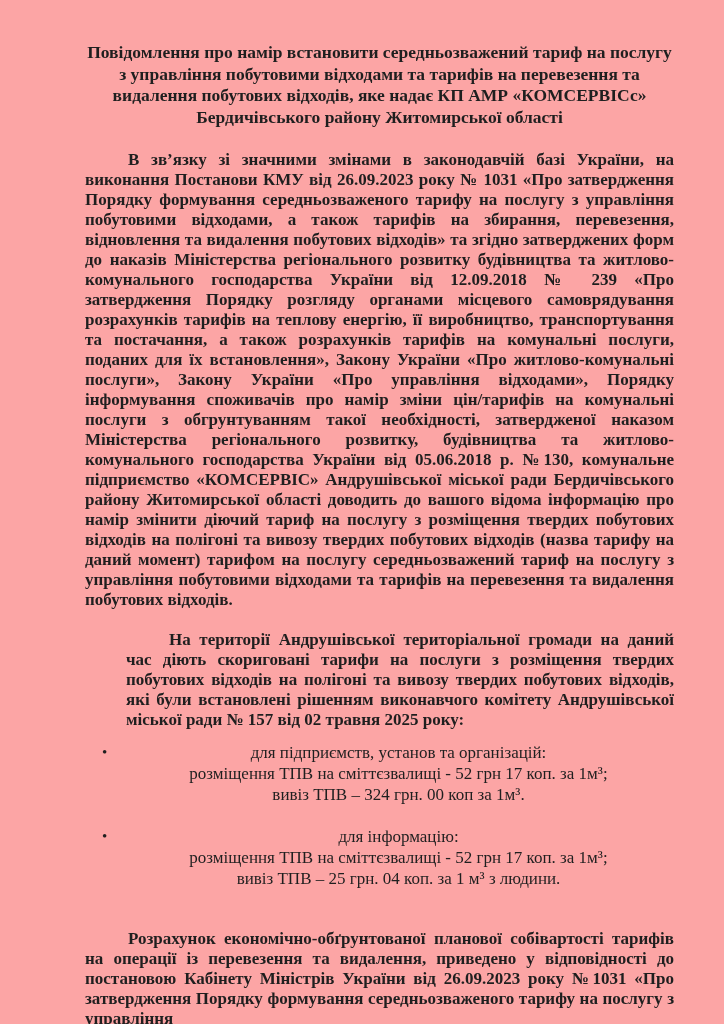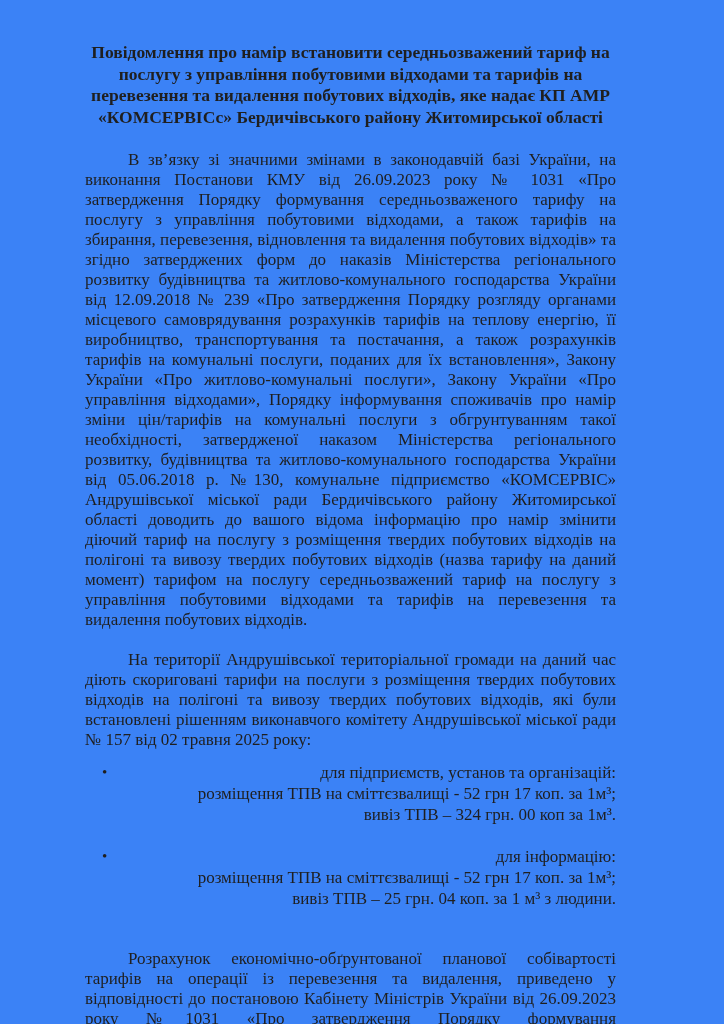--- a/index.html
+++ b/index.html
@@ -4,62 +4,64 @@
 <style>
   html, body {
     margin: 0;
     padding: 0;
     background: #ffffff;
   }
   .page {
     width: 724px;
     height: 1024px;
     box-sizing: border-box;
-    background: #3b82f6;
+    background: #fca5a5;
     color: #1f1f1f;
     font-family: "Liberation Serif", "DejaVu Serif", serif;
     font-size: 17px;
     line-height: 20px;
-    padding: 42px 108px 0 85px;
+    padding: 42px 50px 0 85px;
     overflow: hidden;
   }
   .doc-title {
     font-size: 17.5px;
     font-weight: bold;
     line-height: 21.5px;
     text-align: center;
     margin: 0 0 22px 0;
   }
   p.body {
     margin: 0;
     text-align: justify;
     text-indent: 43px;
+    font-weight: bold;
   }
   p.para-2 {
     margin-top: 20px;
+    margin-left: 41px;
   }
   .bullets {
     margin-top: 12px;
   }
   .bullet-item {
     position: relative;
     padding-left: 38px;
     line-height: 21px;
   }
   .bullet-item + .bullet-item {
     margin-top: 21px;
   }
   .bullet-marker {
     position: absolute;
     left: 17px;
     top: 0;
     font-size: 15px;
   }
   .bullet-line {
-    text-align: right;
+    text-align: center;
   }
   p.closing {
     margin-top: 40px;
   }
 </style>
 </head>
 <body>
 
 <div class="page">
 

